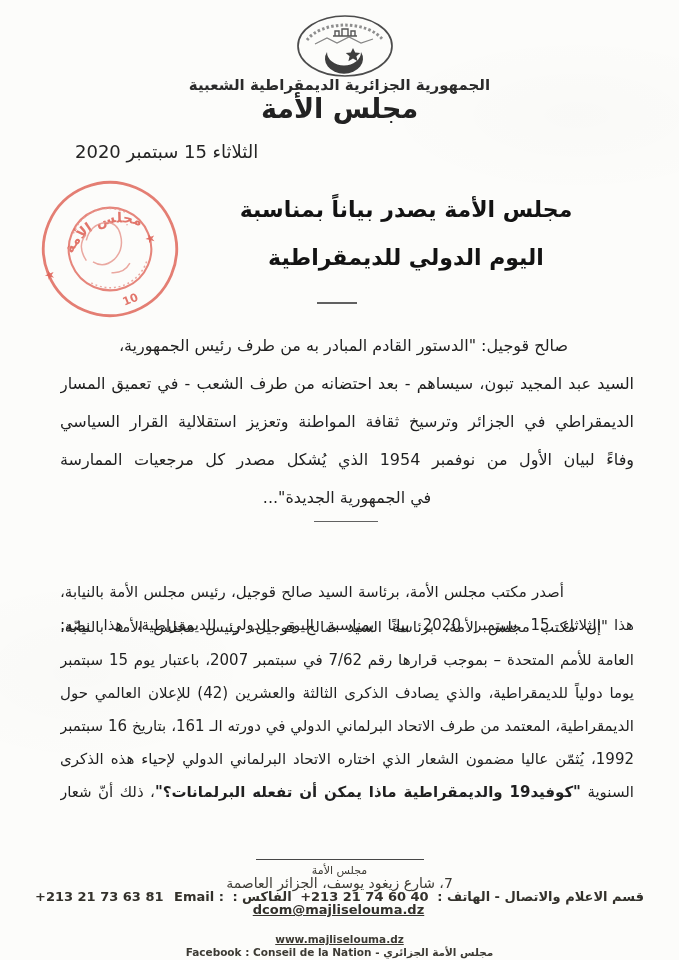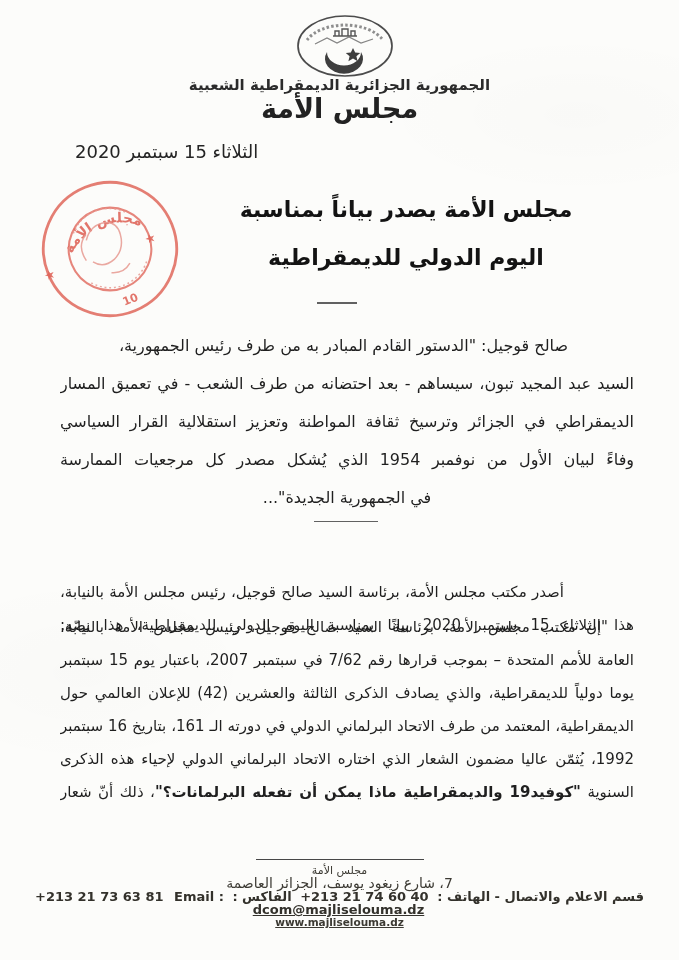--- a/index.html
+++ b/index.html
@@ -45,21 +45,21 @@
   .ind-sm{padding-right:26px;}
   .b{font-weight:bold;}
   
   .footer-hr{top:859px;left:256px;width:168px;border-top-width:1.5px;border-top-color:#474747;}
   .footer{top:864px;left:0;right:0;text-align:center;color:#3c3a33;}
   .footer div{line-height:13px;}
   .f-org{font-size:11px;}
   .f-address{font-size:14px;}
   .f-contact{font-size:13px;font-weight:bold;color:#33312b;}
   .f-contact span{margin:0 2px;}
-  .f-web{font-size:10.5px;font-weight:bold;text-decoration:underline;}
+  .f-web{font-size:10.5px;font-weight:bold;text-decoration:underline;margin-top:17px;}
   .f-fb{font-size:10.5px;font-weight:bold;}
   .u{text-decoration:underline;}
   .ltr{direction:ltr;unicode-bidi:embed;}
 </style>
 </head>
 <body>
 
 <div class="page">
 
   <svg class="abs emblem" viewBox="0 0 104 68">
@@ -134,15 +134,20 @@
     <div class="f-org">مجلس الأمة</div>
     <div class="f-address">7، شارع زيغود يوسف، الجزائر العاصمة</div>
     <div class="f-contact">
       <span>قسم الاعلام والاتصال - الهاتف :</span>
       <span class="ltr">+213 21 74 60 40</span>
       <span>الفاكس :</span>
       <span class="ltr">+213 21 73 63 81</span>
       <span class="ltr"><span>Email :</span> <span class="u">dcom@majliselouma.dz</span></span>
     </div>
     <div class="f-web">www.majliselouma.dz</div>
+    <div class="f-fb">
+      <span>مجلس الأمة الجزائري</span>
+      <span>-</span>
+      <span class="ltr">Facebook : Conseil de la Nation</span>
+    </div>
   </div>
 
 </div>
 
 </body></html>

